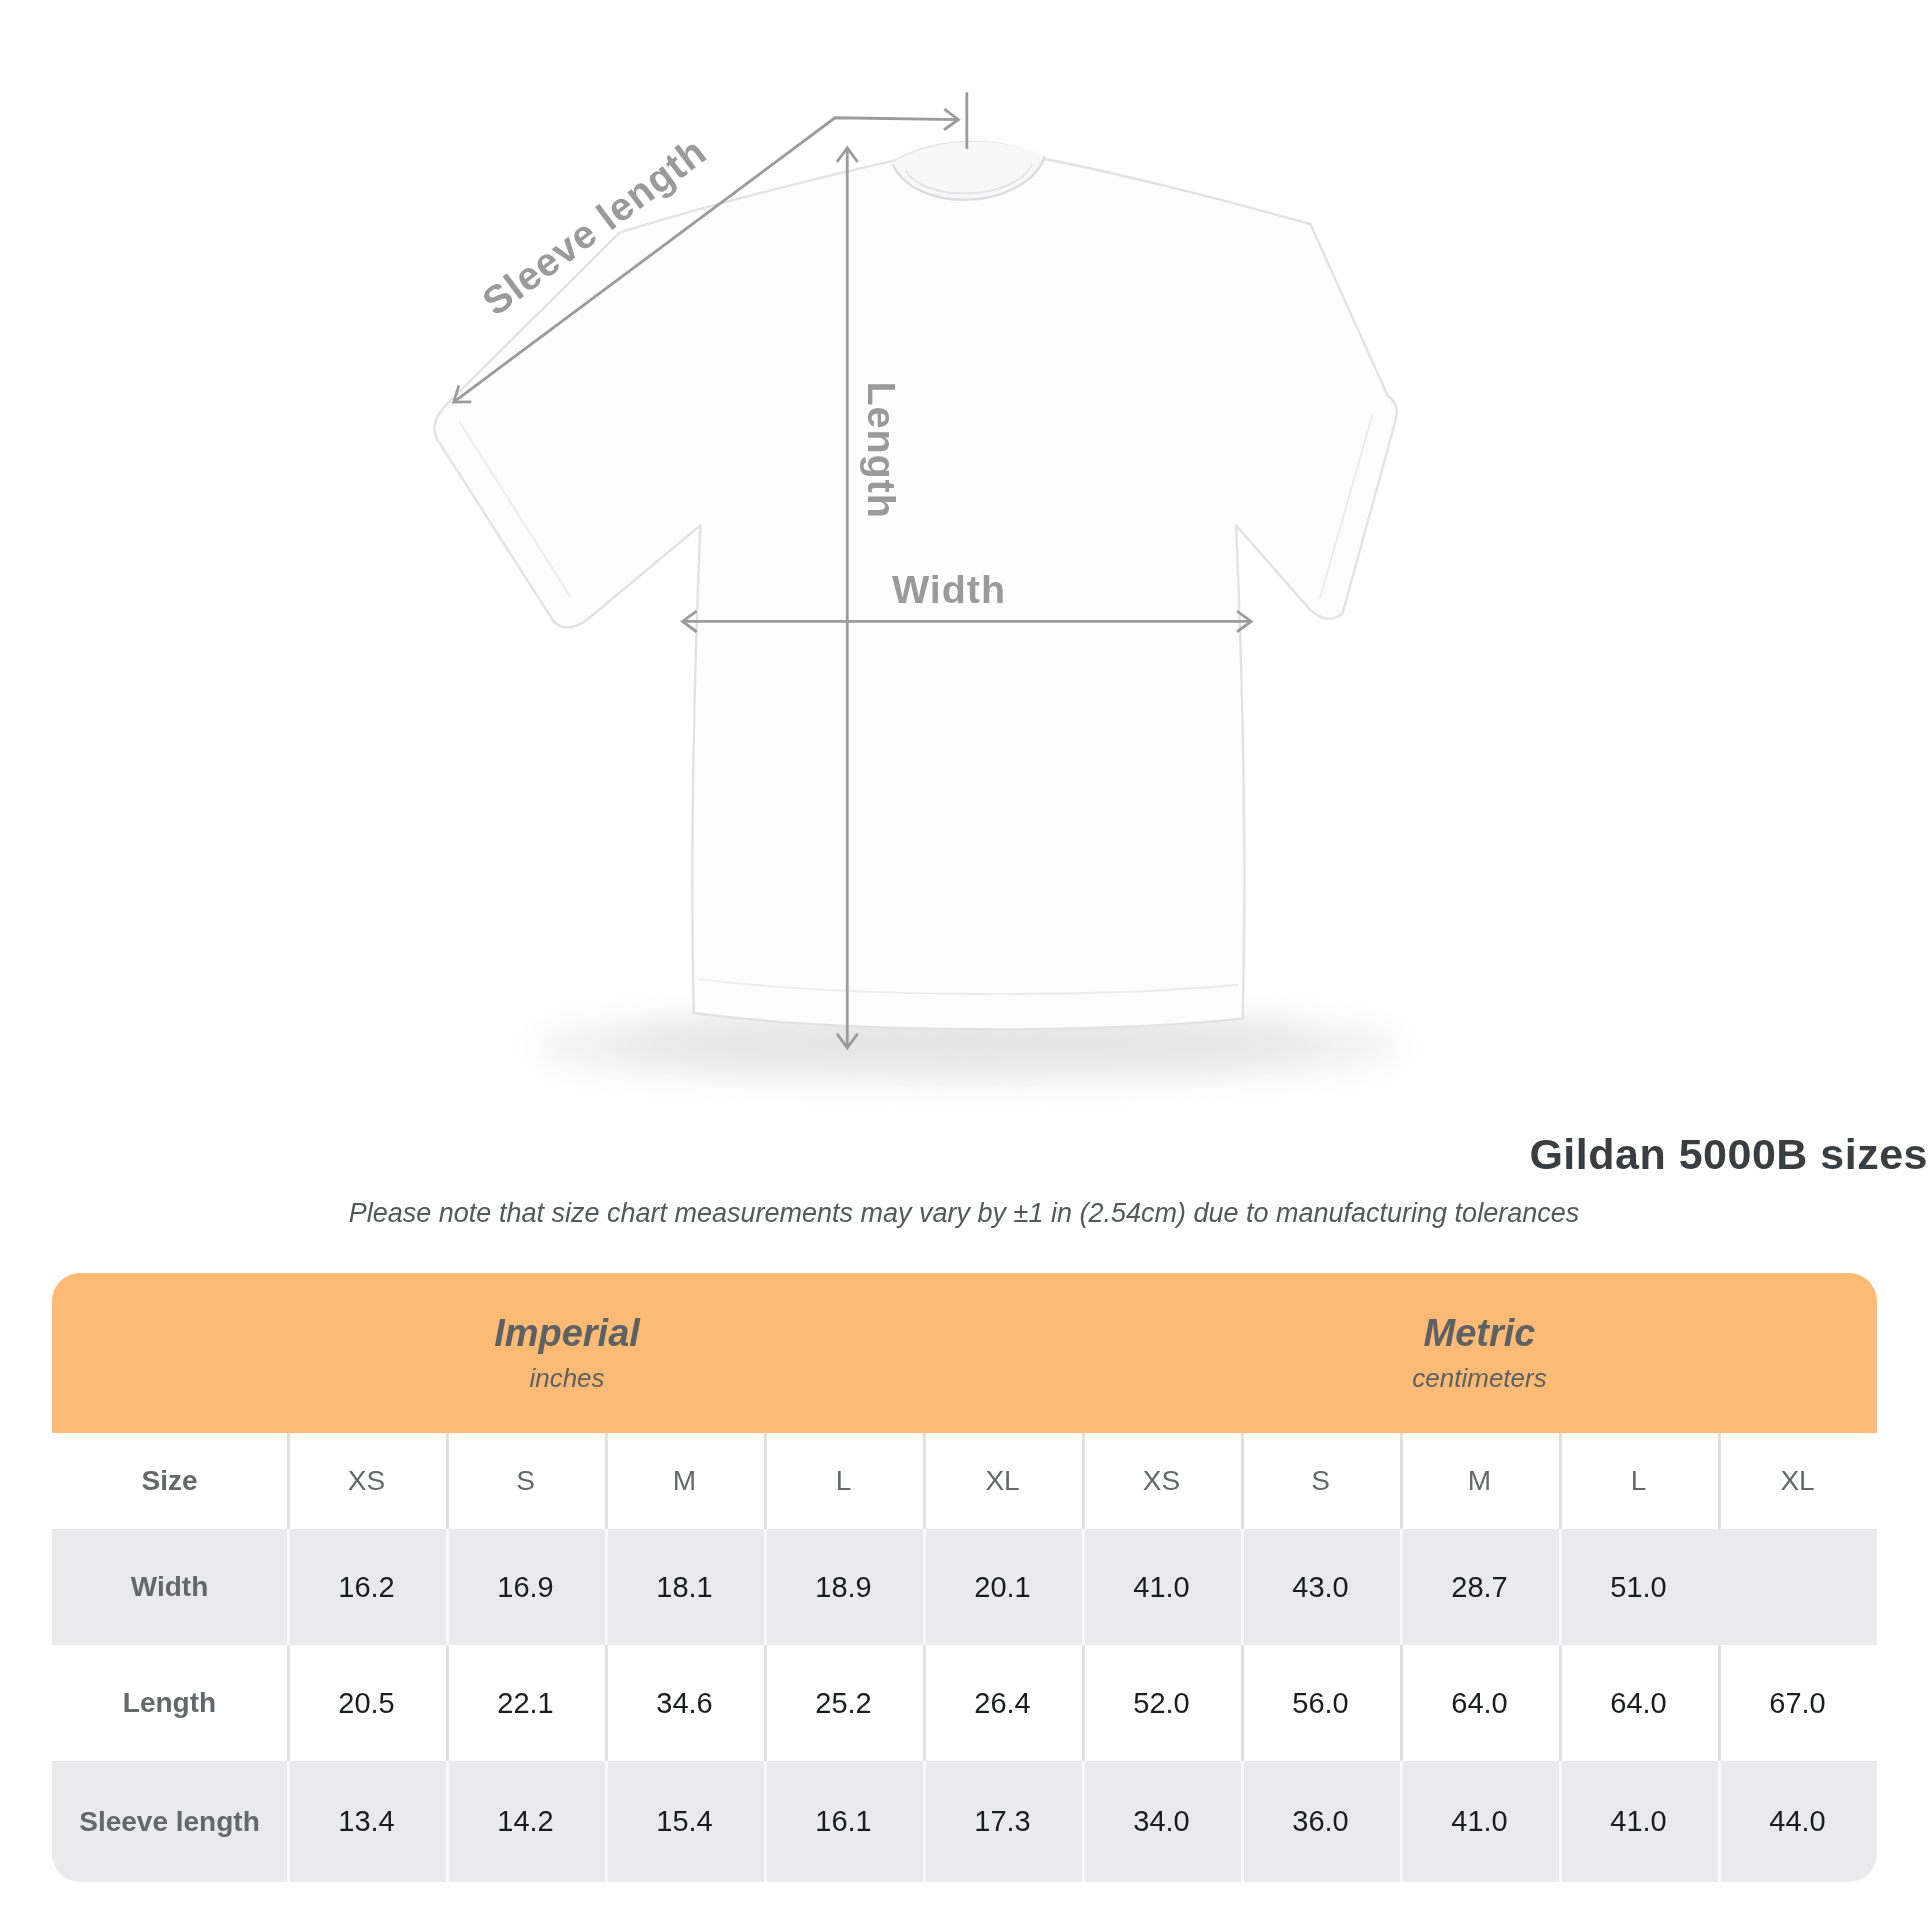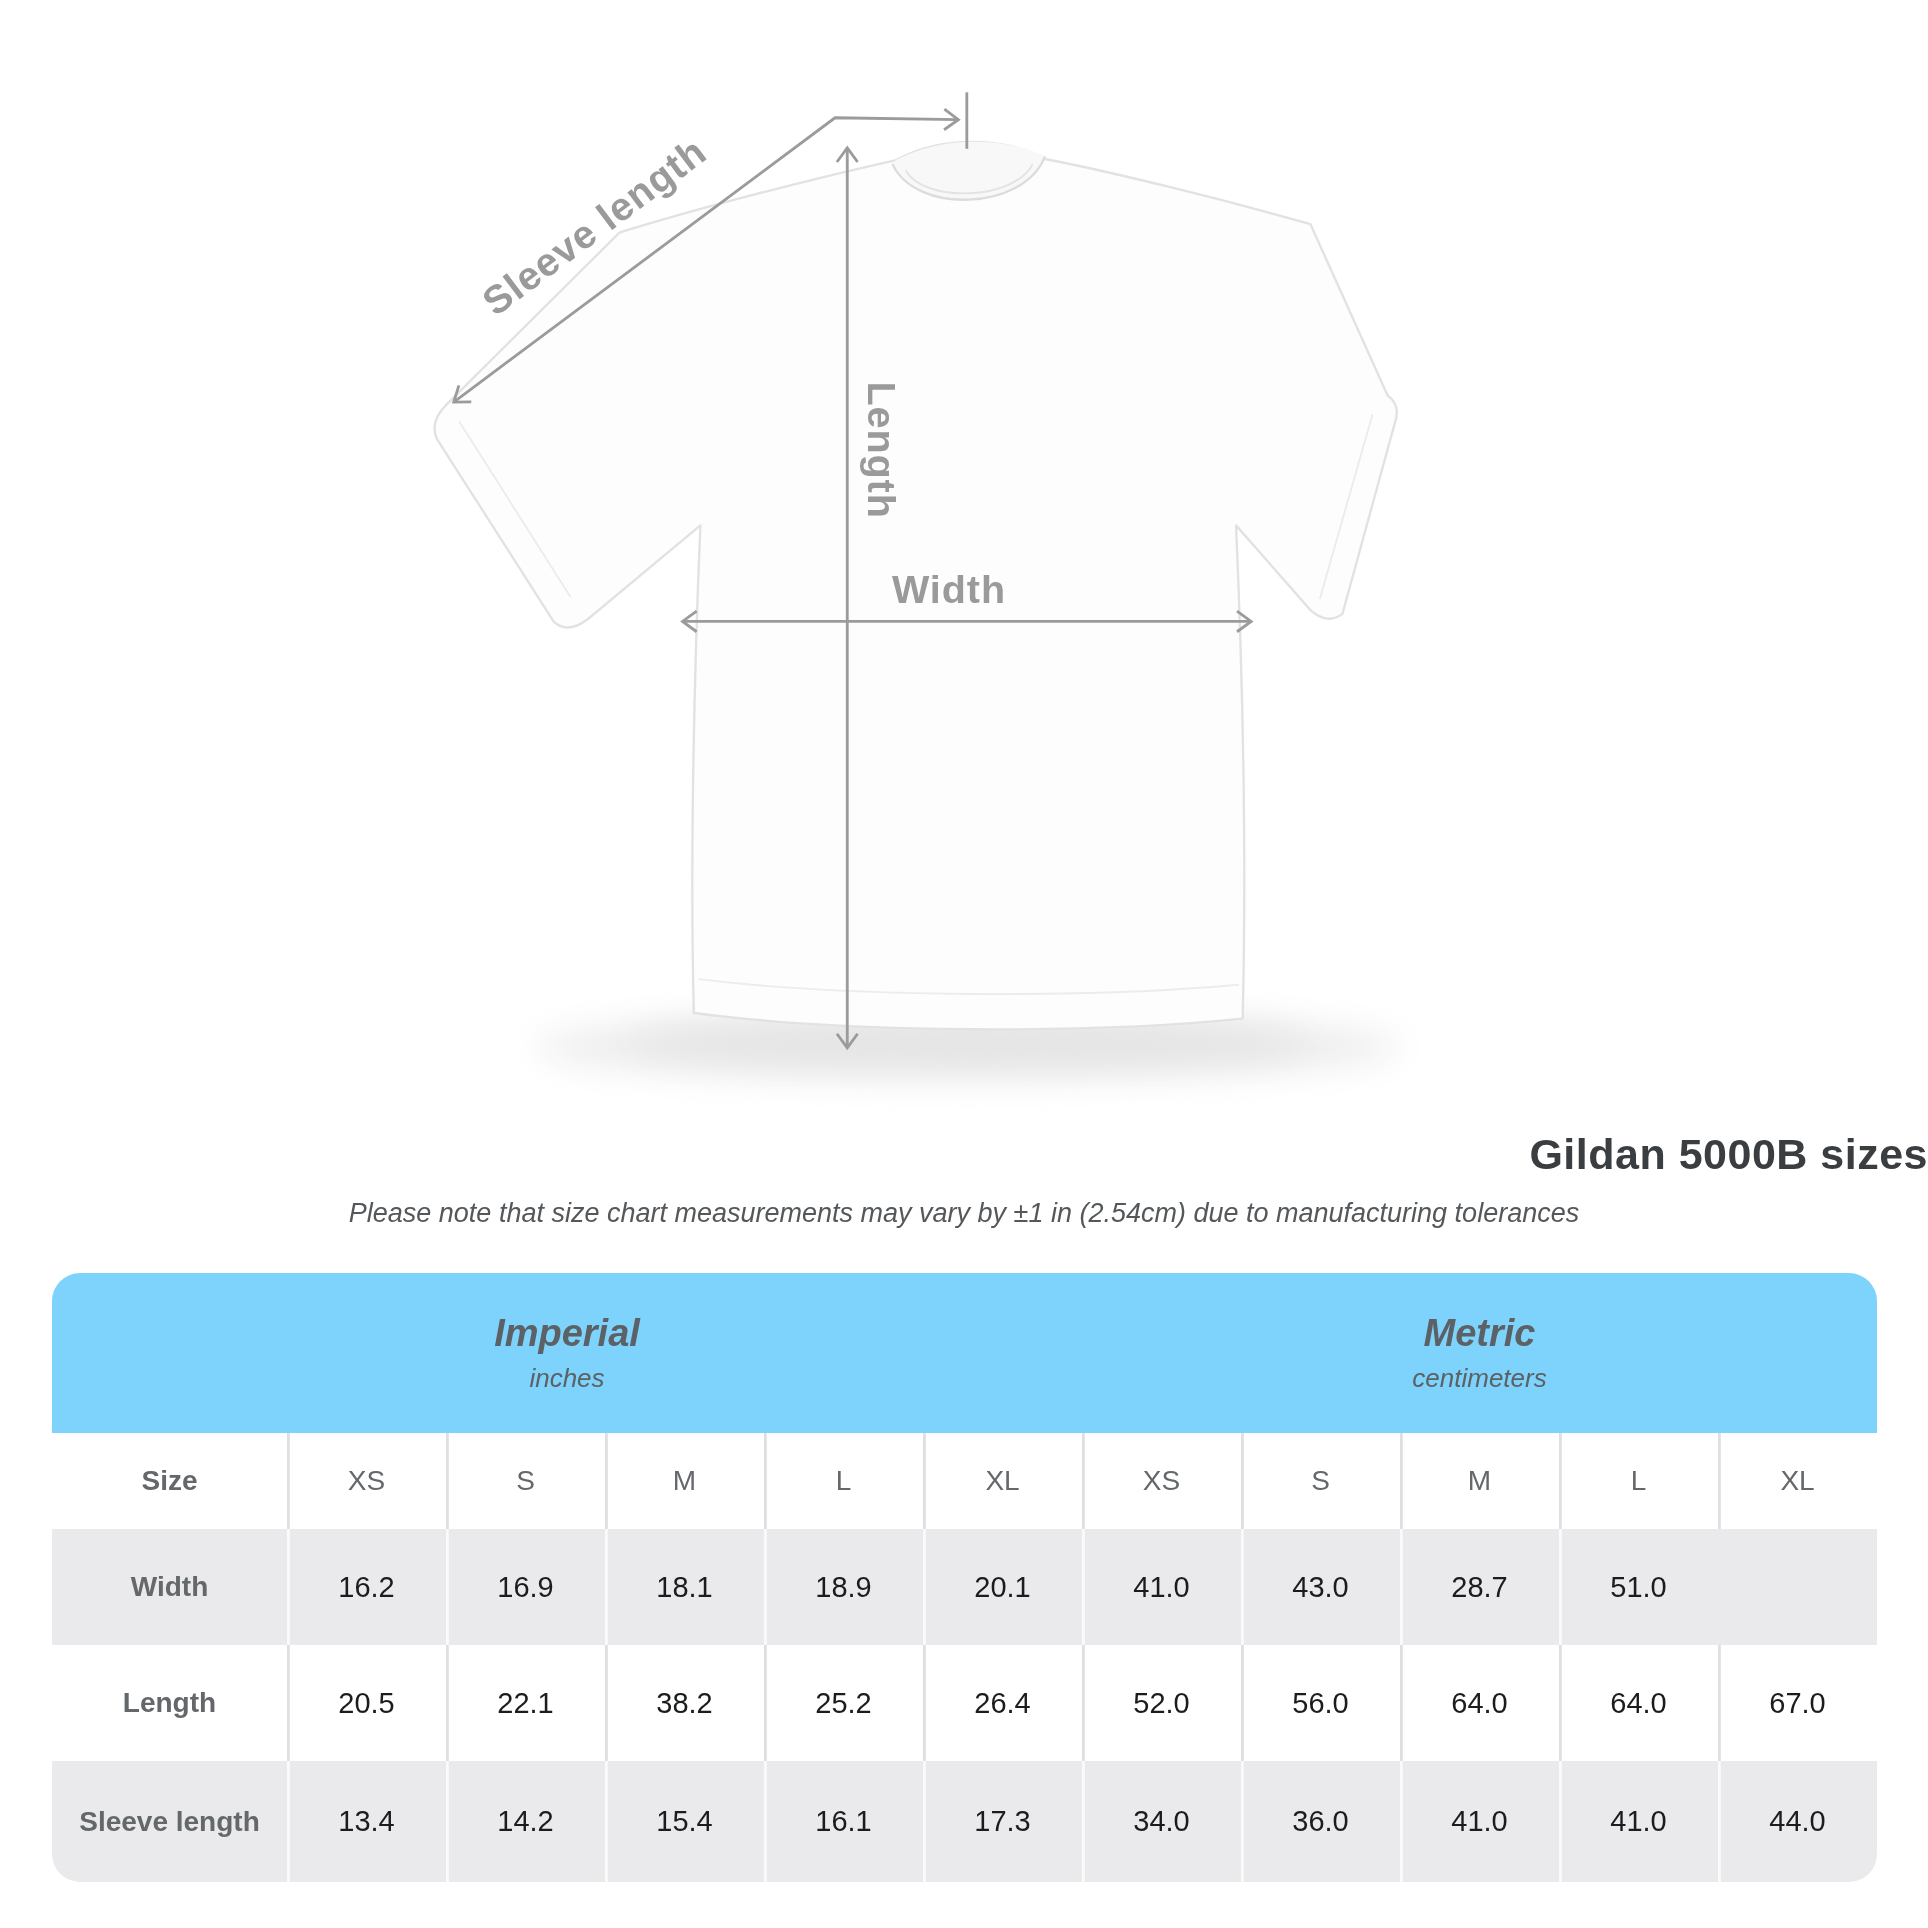--- a/index.html
+++ b/index.html
@@ -7,21 +7,21 @@
         font-family:"Liberation Sans","DejaVu Sans",sans-serif;}
   .diagram{position:absolute;left:0;top:0;}
   .dim-label{font-family:"Liberation Sans","DejaVu Sans",sans-serif;font-weight:bold;
              font-size:42px;fill:#9a9a9a;letter-spacing:1px;}
   .page-title{position:absolute;left:0;top:1130px;width:1928px;margin:0;text-align:right;
               font-size:43px;font-weight:bold;color:#3a3e41;letter-spacing:0.5px;}
   .tolerance-note{position:absolute;left:0;top:1198px;width:1928px;margin:0;text-align:center;
                   font-style:italic;font-size:27px;color:#54585b;}
   .size-table{position:absolute;left:52px;top:1273px;width:1825px;border-radius:28px;overflow:hidden;}
   .t-row{display:grid;grid-template-columns:235px repeat(10,1fr);}
-  .t-row.band{height:160px;background:#7dd3fc;}
+  .t-row.band{height:160px;background:#fdba74;}
   .t-row.size-row{height:96px;background:#ffffff;}
   .t-row.data-row{height:116px;}
   .t-row.data-row.last{height:121px;}
   .t-row.gray{background:#eaeaec;}
   .t-row.white{background:#ffffff;}
   .cell{display:flex;align-items:center;justify-content:center;}
   .band-cell{display:flex;flex-direction:column;align-items:center;justify-content:center;gap:7.5px;}
   .band-label{font-size:38px;font-weight:bold;font-style:italic;color:#5b6164;}
   .band-units{font-size:26px;font-style:italic;color:#5b6164;}
   .lbl{font-size:28px;font-weight:bold;color:#64686b;}
@@ -133,21 +133,21 @@
       <div class="cell num">41.0</div>
       <div class="cell num">43.0</div>
       <div class="cell num">28.7</div>
       <div class="cell num">51.0</div>
     </div>
 
     <div class="t-row data-row white">
       <div class="cell lbl">Length</div>
       <div class="cell num">20.5</div>
       <div class="cell num">22.1</div>
-      <div class="cell num">38.2</div>
+      <div class="cell num">34.6</div>
       <div class="cell num">25.2</div>
       <div class="cell num">26.4</div>
       <div class="cell num">52.0</div>
       <div class="cell num">56.0</div>
       <div class="cell num">64.0</div>
       <div class="cell num">64.0</div>
       <div class="cell num">67.0</div>
     </div>
 
     <div class="t-row data-row gray last">

